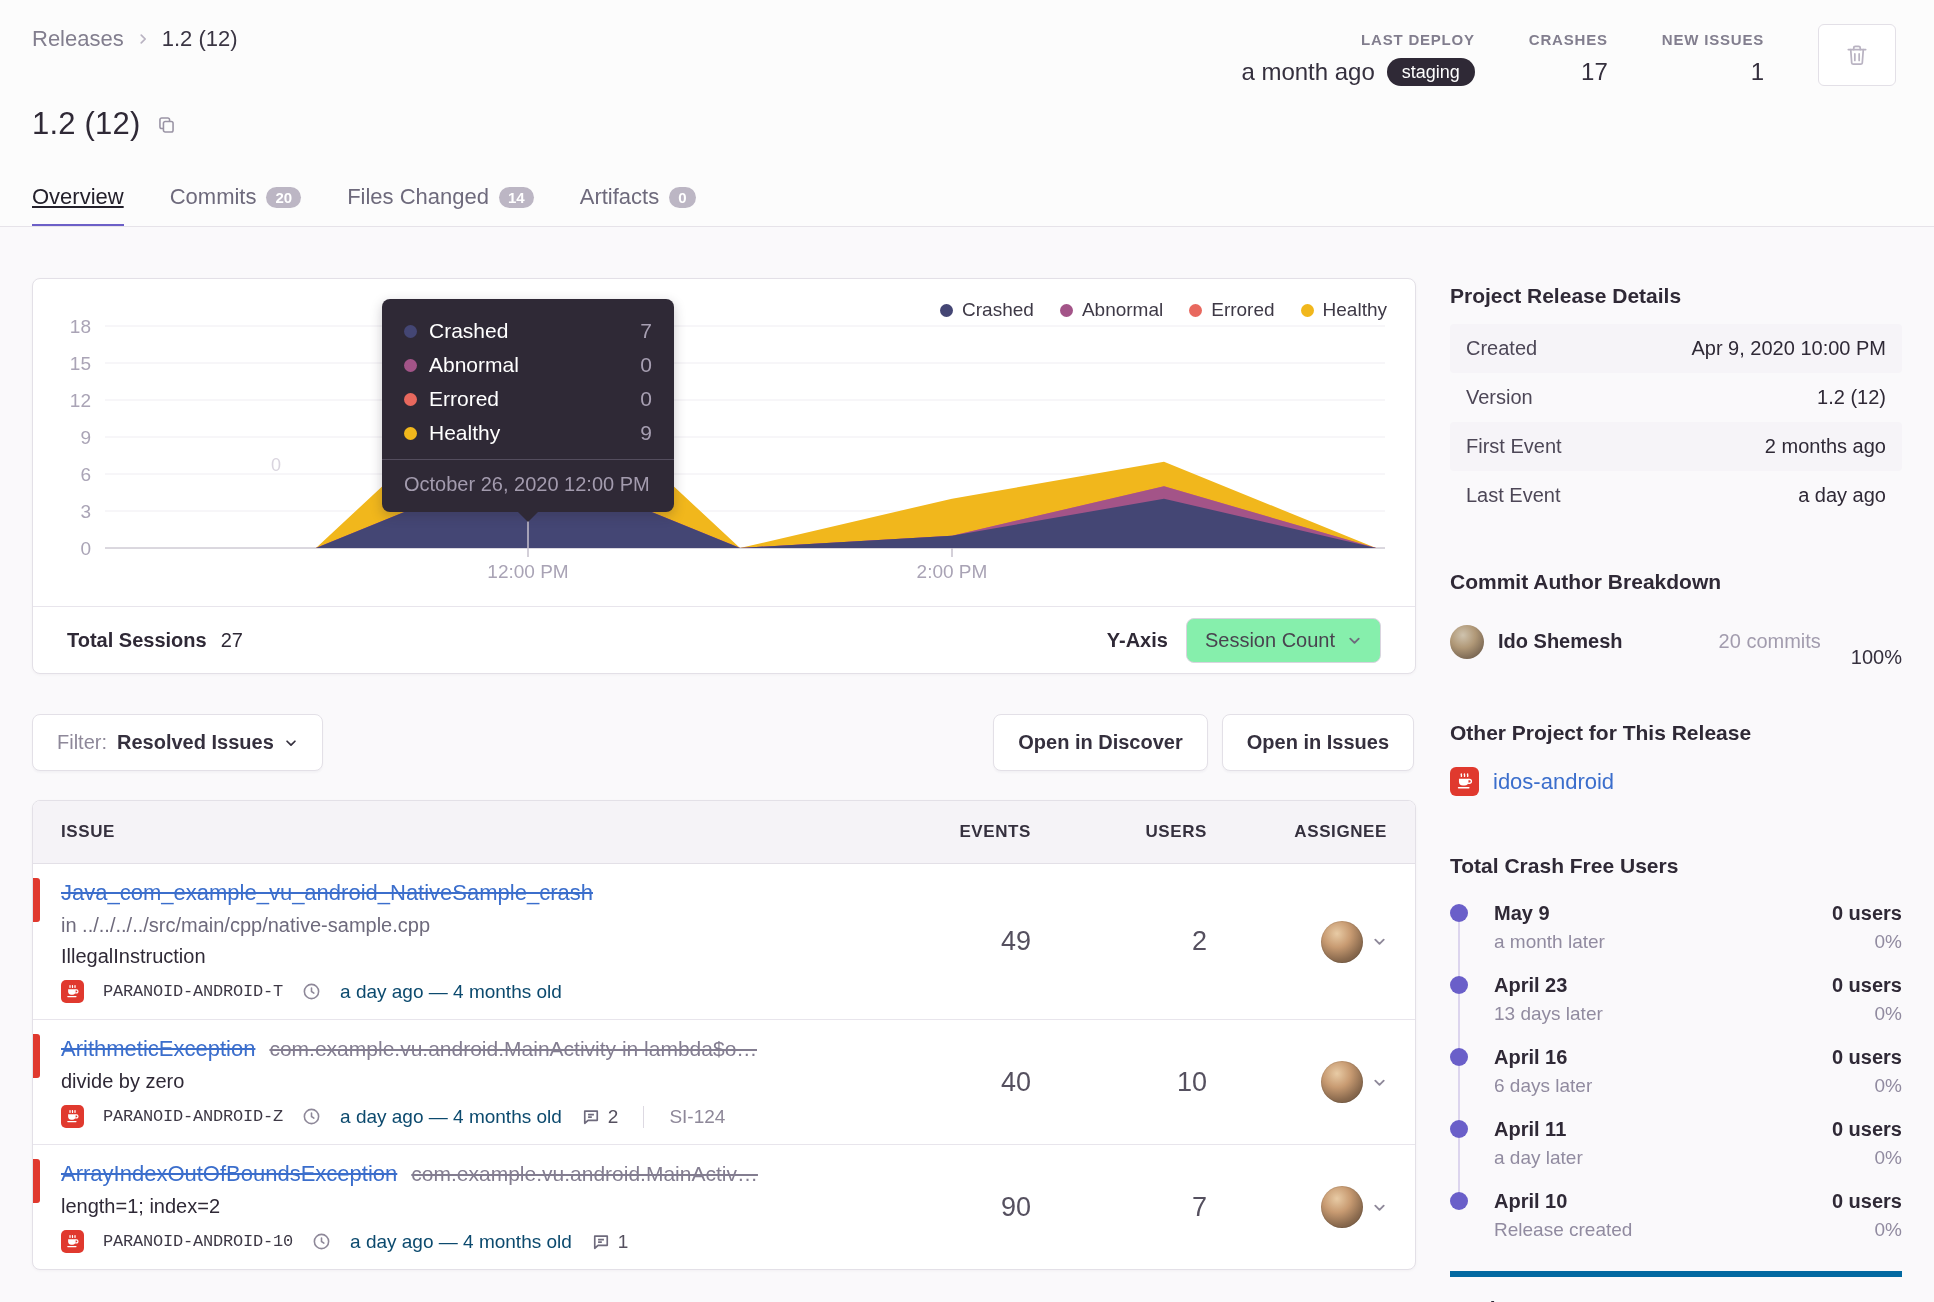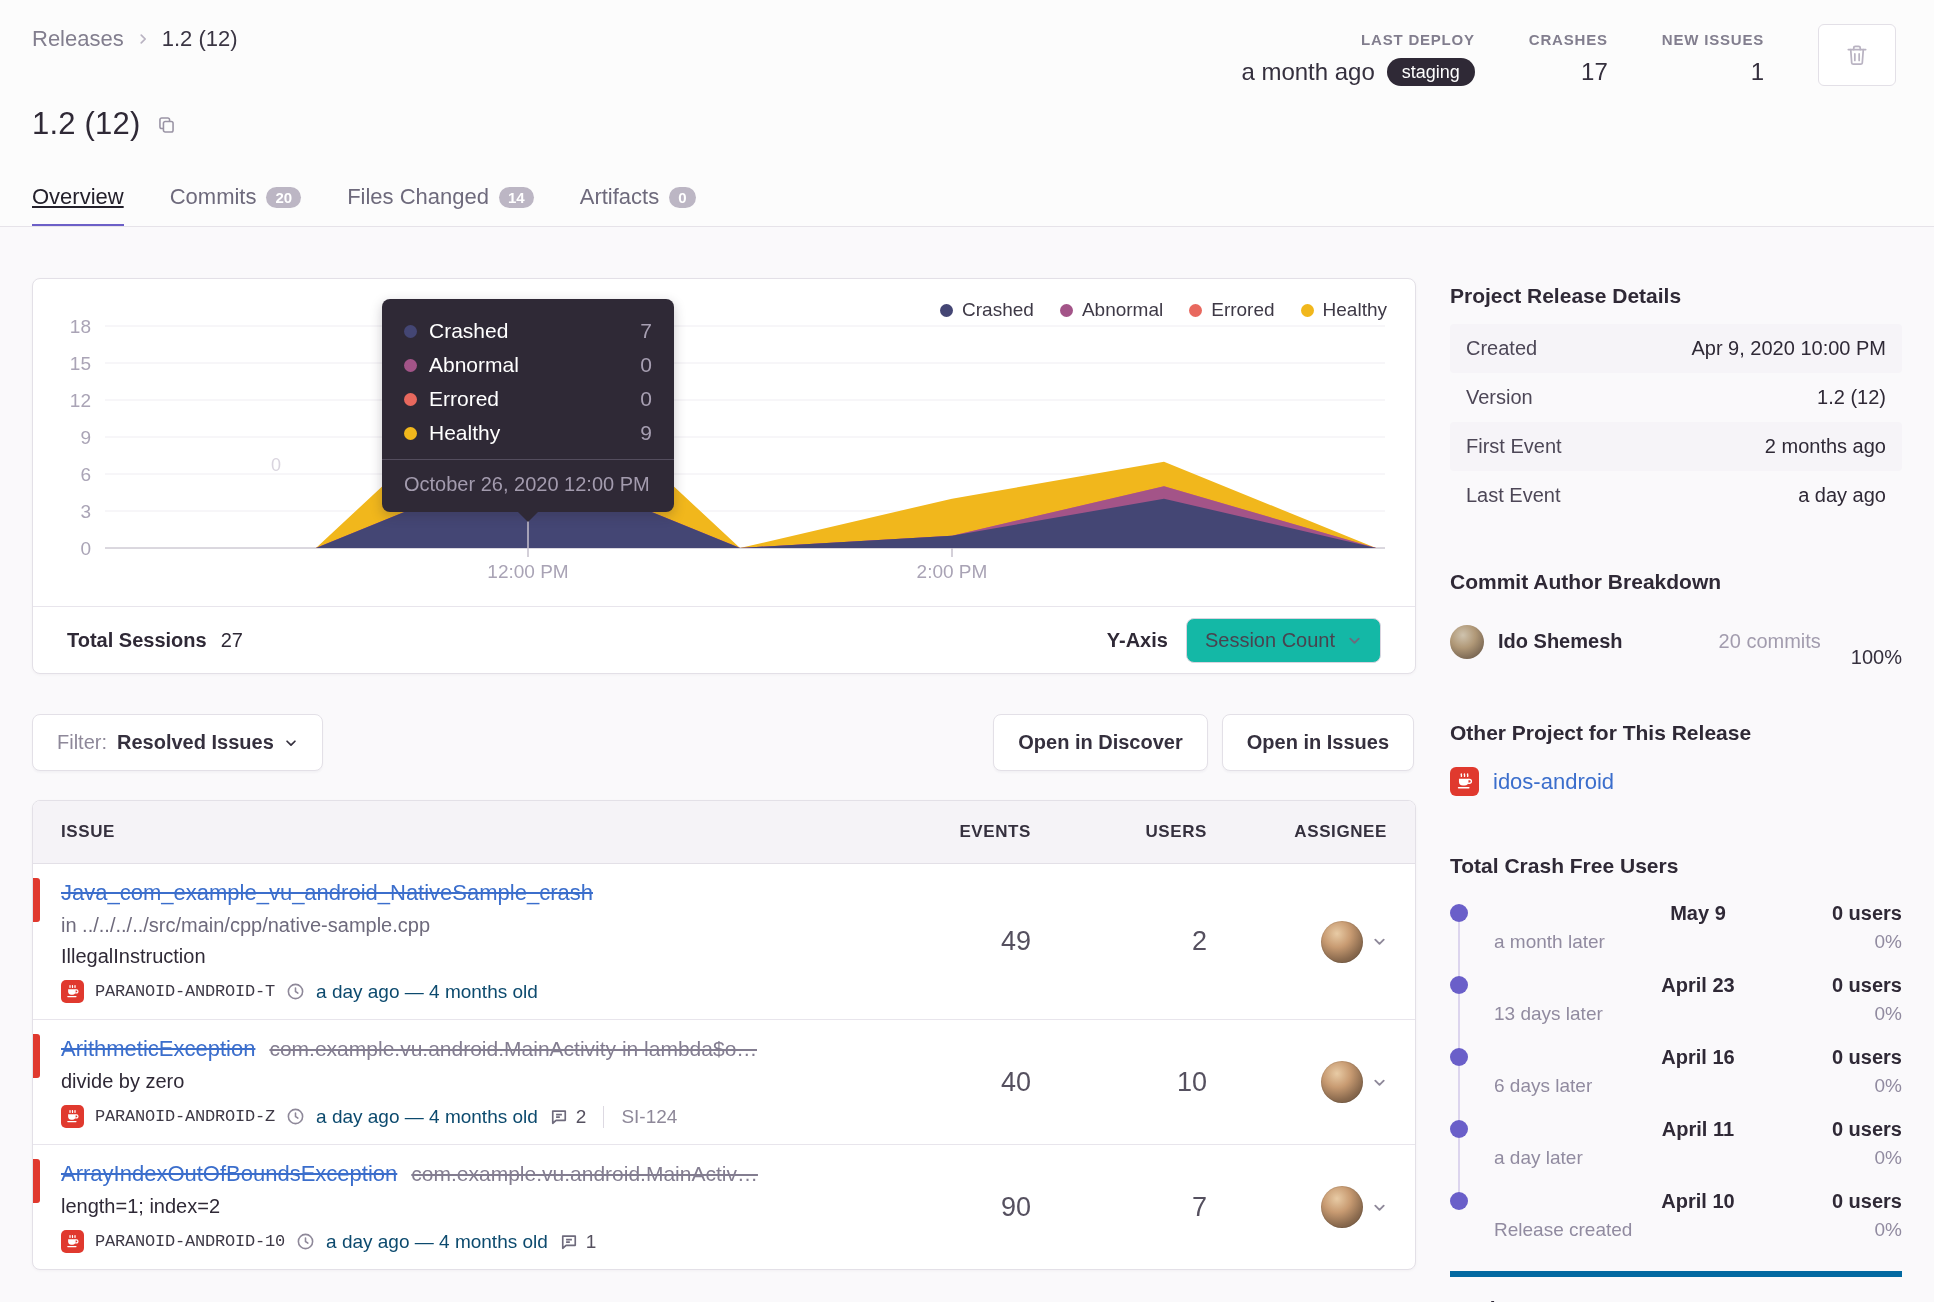--- a/index.html
+++ b/index.html
@@ -47,21 +47,21 @@
   .tt-label{flex:1;color:#fff;font-size:21px;}
   .tt-value{color:#a79fb2;font-size:21px;}
   .tooltip-footer{border-top:1px solid #544d5e;padding:13px 22px 16px;color:#a39bae;font-size:20px;}
   .tooltip-caret{position:absolute;left:50%;bottom:-10px;margin-left:-10px;width:0;height:0;border-left:10px solid transparent;border-right:10px solid transparent;border-top:10px solid #2f2936;}
 
   .chart-footer{height:66px;display:flex;align-items:center;justify-content:space-between;padding:0 34px;}
   .sessions{display:flex;align-items:baseline;gap:14px;font-size:20px;color:#2f2936;}
   .sessions b{font-weight:700;}
   .yaxis-group{display:flex;align-items:center;gap:18px;}
   .yaxis-label{font-size:20px;font-weight:700;color:#2f2936;}
-  .select-btn{display:flex;align-items:center;gap:12px;background:#14b8a6;border:1px solid #d9d4df;border-radius:8px;padding:10px 18px;font-size:20px;color:#49434f;cursor:pointer;}
+  .select-btn{display:flex;align-items:center;gap:12px;background:#86efac;border:1px solid #d9d4df;border-radius:8px;padding:10px 18px;font-size:20px;color:#49434f;cursor:pointer;}
 
   
   .filter-bar{position:absolute;left:32px;top:714px;width:1382px;display:flex;align-items:center;justify-content:space-between;}
   .btn{background:#fff;border:1px solid #e3e0e7;border-radius:8px;padding:16px 24px;font-size:20px;color:#35303e;display:flex;align-items:center;gap:10px;cursor:pointer;box-shadow:0 2px 2px rgba(43,34,51,.03);}
   .btn b{font-weight:700;}
   .filter-prefix{color:#8e8899;}
   .btn-group{display:flex;gap:14px;}
   .btn.bold{font-weight:700;}
 
   
@@ -69,21 +69,21 @@
   .tbl-header{height:62px;background:#f5f3f7;border-bottom:1px solid #e3e0e7;display:grid;grid-template-columns:1fr 140px 176px 180px;align-items:center;padding:0 28px;font-size:17px;font-weight:700;letter-spacing:.6px;color:#35303e;}
   .th-right{text-align:right;}
   .issue-row{display:grid;grid-template-columns:1fr 140px 176px 180px;padding:16px 28px;position:relative;border-top:1px solid #e8e5ec;}
   .issue-row:first-child{border-top:none;}
   .stripe{position:absolute;left:0;top:14px;width:7px;height:44px;background:#e0392e;border-radius:0 3px 3px 0;}
   .issue-line1{display:flex;align-items:baseline;gap:14px;white-space:nowrap;overflow:hidden;}
   .issue-title{font-size:22px;color:#3b6ecc;text-decoration:line-through;cursor:pointer;}
   .issue-culprit{font-size:21px;color:#837d90;text-decoration:line-through;overflow:hidden;}
   .issue-loc{font-size:20px;color:#6e6a7c;margin-top:8px;}
   .issue-msg{font-size:20px;color:#2f2936;margin-top:8px;}
-  .issue-meta{display:flex;align-items:center;gap:11px;margin-top:12px;}
+  .issue-meta{display:flex;align-items:center;gap:19px;margin-top:12px;}
   .proj-icon{width:23px;height:23px;border-radius:5px;background:#e0392e;display:flex;align-items:center;justify-content:center;flex:none;}
   .proj-slug{font-family:"Liberation Mono","DejaVu Sans Mono",monospace;font-size:17px;color:#3e3946;letter-spacing:-.2px;}
   .age{font-size:19px;color:#0c4a6e;}
   .comments{display:flex;align-items:center;gap:7px;font-size:19px;color:#55505f;cursor:pointer;}
   .meta-divider{width:1px;height:22px;background:#ddd9e2;margin:0 6px;}
   .short-id{font-size:19px;color:#8e8899;}
   .num-cell{align-self:center;text-align:right;font-size:27px;color:#55505f;}
   .assignee-cell{align-self:center;display:flex;justify-content:flex-end;}
   .assignee{display:flex;align-items:center;gap:9px;cursor:pointer;}
   .avatar{width:42px;height:42px;border-radius:50%;background:radial-gradient(circle at 38% 30%,#e8cba5 0%,#c89b72 35%,#8a6a4e 68%,#5f4a38 100%);box-shadow:inset 0 0 0 1px rgba(0,0,0,.08);}
@@ -103,21 +103,21 @@
   .commit-count{font-size:20px;color:#a29cae;margin-right:30px;}
   .commit-pct{font-size:20px;color:#35303e;font-weight:500;margin-top:32px;}
   .other-section{margin-bottom:58px;}
   .other-row{display:flex;align-items:center;gap:14px;margin-top:22px;}
   .proj-icon-lg{width:29px;height:29px;border-radius:6px;background:#e0392e;display:flex;align-items:center;justify-content:center;flex:none;}
   .other-link{font-size:22px;color:#3b6ecc;text-decoration:none;cursor:pointer;}
   .cfu-list{margin-top:24px;}
   .cfu-item{position:relative;padding-left:44px;margin-bottom:21px;min-height:48px;}
   .cfu-item:not(:last-child)::before{content:"";position:absolute;left:8px;top:20px;width:2px;height:62px;background:#dcd5ee;}
   .cfu-dot{position:absolute;left:0;top:2px;width:18px;height:18px;border-radius:50%;background:#6a5fc9;}
-  .cfu-date{font-size:20px;font-weight:700;color:#2f2936;text-align:center;}
+  .cfu-date{font-size:20px;font-weight:700;color:#2f2936;}
   .cfu-when{font-size:19px;color:#918ba0;margin-top:6px;}
   .cfu-right{position:absolute;right:0;top:0;text-align:right;}
   .cfu-users{font-size:20px;font-weight:700;color:#2f2936;}
   .cfu-pct{font-size:19px;color:#918ba0;margin-top:6px;}
   .deploys-section{border-top:6px solid #0369a1;margin-top:30px;padding-top:20px;}
   .deploys-section h3{margin:0;}
 </style>
 </head>
 <body>
 

